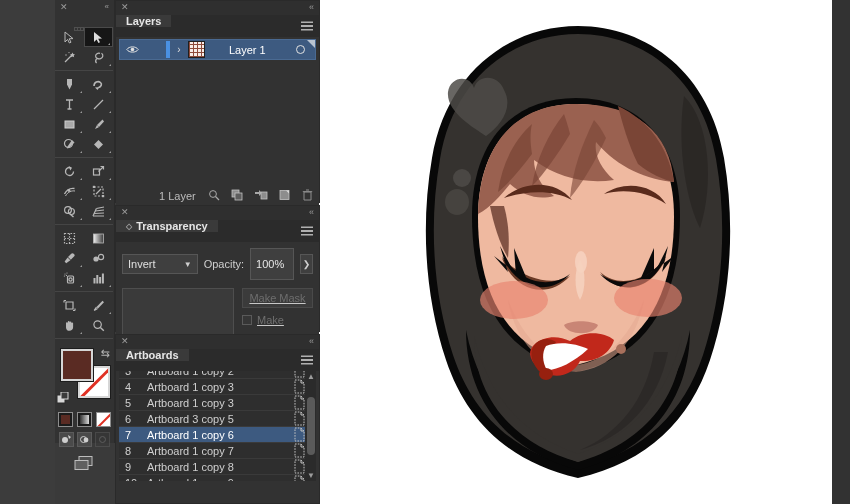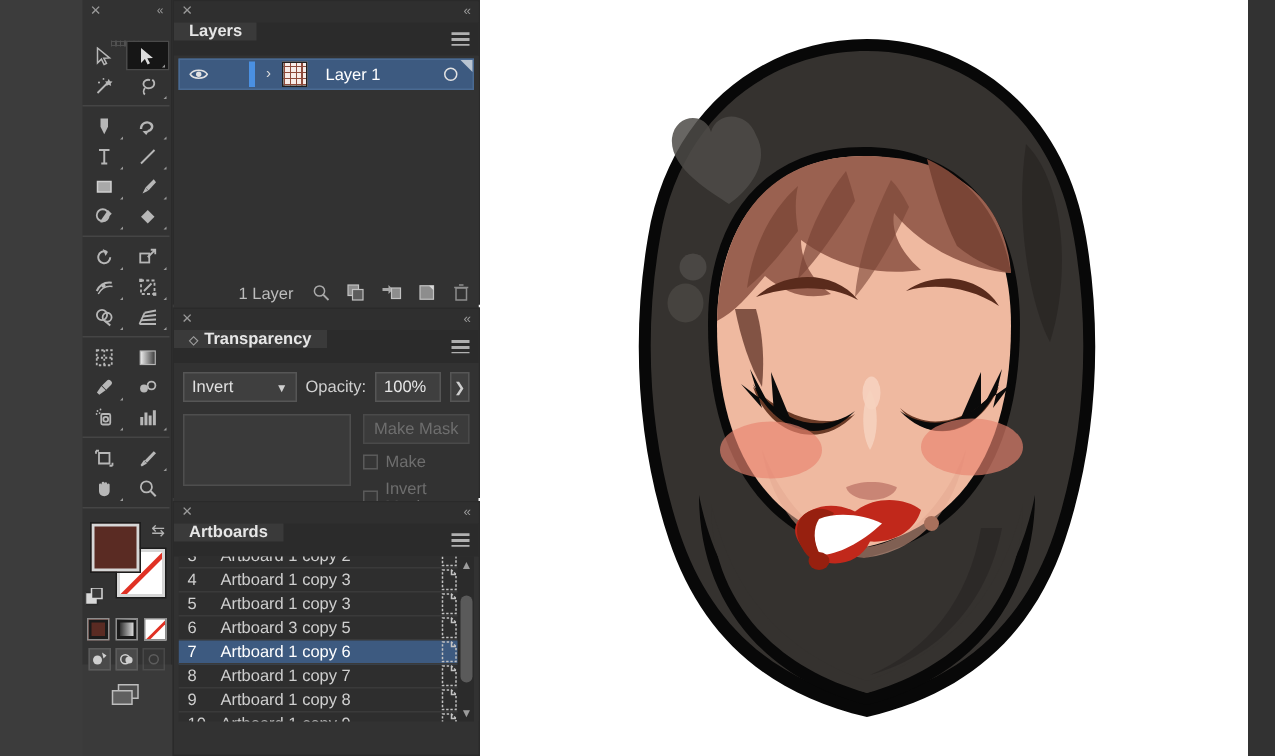--- a/index.html
+++ b/index.html
@@ -121,21 +121,21 @@
   .lr-lock { width:22px; }
   .lr-bar { width:4px; height:17px; background:#4a90e2; }
   .lr-arrow { width:18px; text-align:center; color:#dcdcdc; font-size:10px; }
   .lr-thumb {
     width:17px; height:17px; background:#f7ece8;
     border:1px solid #1f1f1f;
     background-image:
       repeating-linear-gradient(0deg,#8e4a3a 0 1px,transparent 1px 4px),
       repeating-linear-gradient(90deg,#8e4a3a 0 1px,transparent 1px 4px);
   }
-  .lr-name { flex:1; padding-left:12px; font-size:11px; color:#ffffff; }
+  .lr-name { flex:1; padding-left:24px; font-size:11px; color:#ffffff; }
   .lr-target { width:30px; display:flex; align-items:center; justify-content:center; }
   .lr-target i { display:block; width:9px; height:9px; border:1.5px solid #e2e2e2; border-radius:50%; }
   .lr-corner { position:absolute; right:0; top:0; width:0;height:0;
     border-top:8px solid #b9c4d1; border-left:8px solid transparent; }
   .panel-footer {
     height:20px; display:flex; align-items:center; padding:0 6px;
     background:#323232; color:#bcbcbc; font-size:11px;margin-left:37px;
   }
   .footer-icons { margin-left:auto; display:flex; gap:11px; align-items:center; }
   .panel-grip {
@@ -152,30 +152,30 @@
   #transparency-panel { top:205px; height:127px; }
   .tp-row1 { display:flex; align-items:center; gap:6px; padding:6px 6px 0 6px; }
   .select-box {
     background:#3f3f3f; border:1px solid #565656; height:20px; width:92px;
     display:flex; align-items:center; padding:0 5px; color:#e0e0e0; font-size:11px;
     position:relative;
   }
   .select-box .chevd { position:absolute; right:5px; top:5px; font-size:8px; color:#cfcfcf; }
   .lbl { color:#cfcfcf; font-size:11px; }
   .opacity-field {
-    background:#3f3f3f; border:1px solid #565656; height:20px; width:52px;
+    background:#3f3f3f; border:1px solid #565656; height:32px; width:52px;
     display:flex; align-items:center; padding:0 5px; color:#e6e6e6; font-size:11px;
   }
   .opacity-arrow {
     background:#3f3f3f; border:1px solid #565656; height:20px; width:16px;
     display:flex; align-items:center; justify-content:center; color:#cfcfcf; font-size:9px;
   }
   .tp-row2 { display:flex; padding:8px 6px 0 6px; gap:8px; }
   .mask-area { width:112px; height:48px; background:#3a3a3a; border:1px solid #4e4e4e; }
-  .mask-right { flex:1; }
+  .mask-right { flex:1;text-decoration:underline; }
   .make-mask-btn {
     height:20px; background:#3b3b3b; border:1px solid #4a4a4a;
     color:#6e6e6e; font-size:11px; display:flex; align-items:center; justify-content:center;
   }
   .chk-row { display:flex; align-items:center; gap:5px; margin-top:6px; color:#6e6e6e; font-size:11px; }
   .chk { width:10px; height:10px; border:1px solid #5a5a5a; background:#363636; }
 
   
   #artboards-panel { top:334px; height:170px; }
   .ab-list { position:relative; height:110px; overflow:hidden; background:#2e2e2e; margin:2px 3px 0 3px; }

